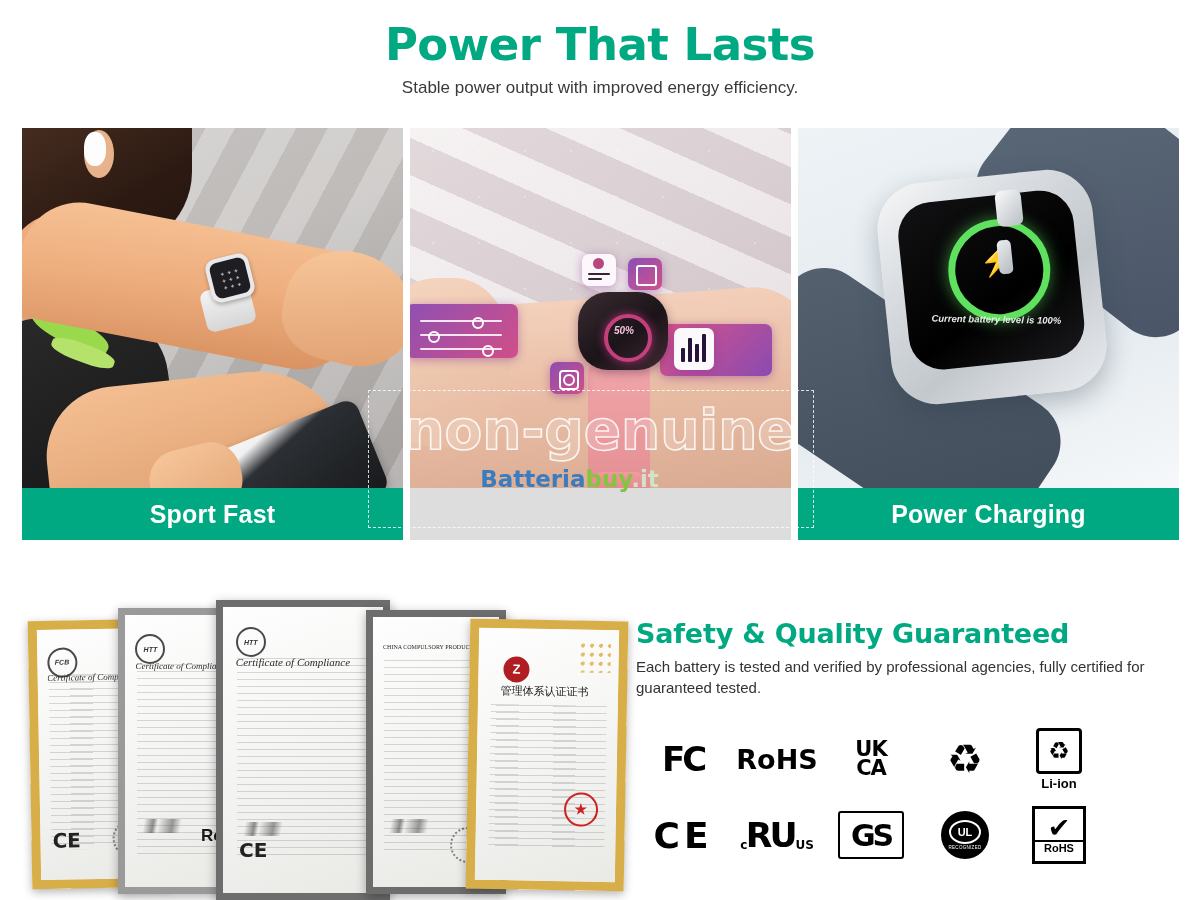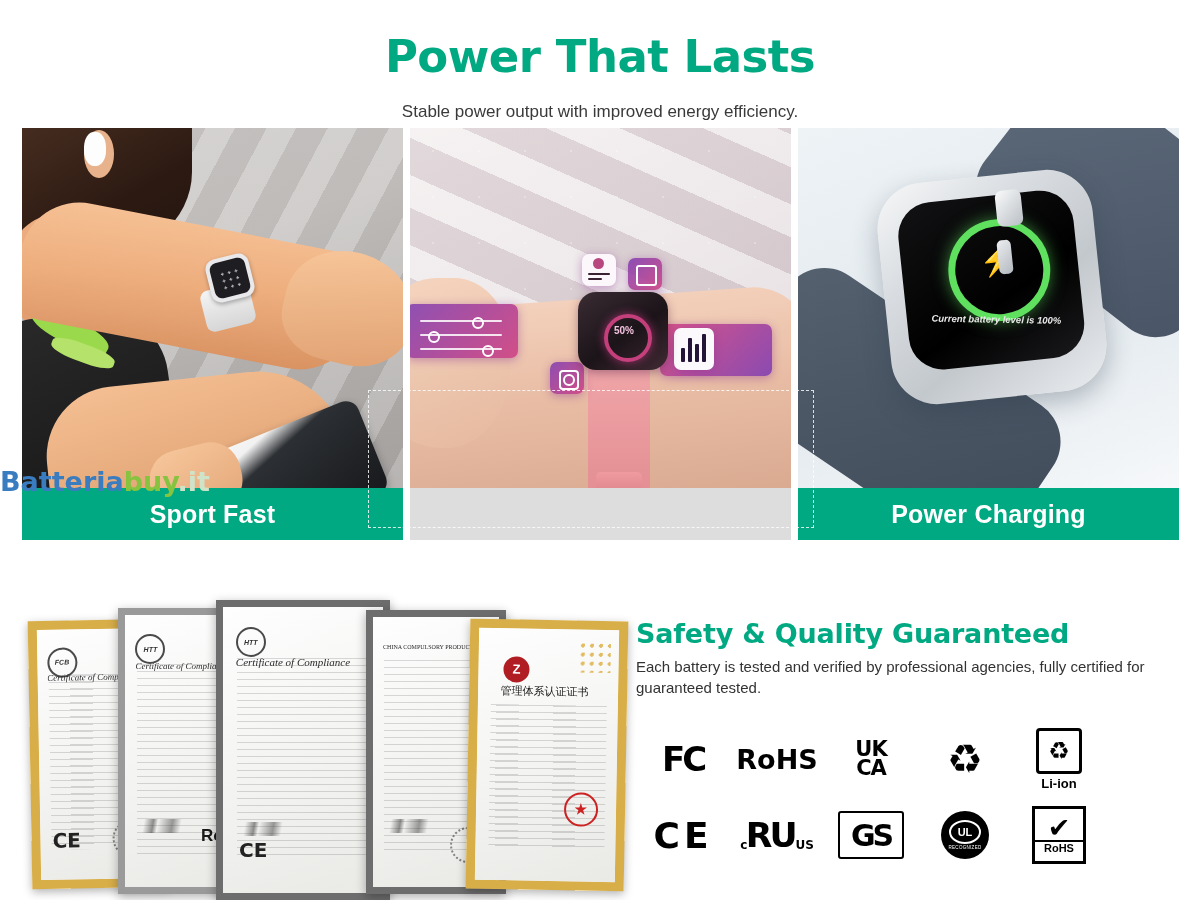--- a/index.html
+++ b/index.html
@@ -8,21 +8,21 @@
     background:#ffffff;
     font-family:"Liberation Sans", sans-serif;
     overflow:hidden;
     position:relative;
   }
   .page{position:relative;width:1200px;height:900px;overflow:hidden;background:#fff;}
 
   
   .header{position:absolute;left:0;top:0;width:1200px;height:118px;text-align:center;}
   .title{
-    margin:12px;padding-top:18px;
+    margin:0;padding-top:18px;
     font-size:45px;font-weight:bold;letter-spacing:-0.5px;
     color:#00a982;
     font-family:"DejaVu Sans", sans-serif;
   }
   .subtitle{
     margin:0;padding-top:7px;
     font-size:17px;color:#3a3a3a;font-weight:400;
     font-family:"Liberation Sans", sans-serif;
   }
 
@@ -82,23 +82,23 @@
      background:repeating-linear-gradient(24deg,rgba(255,255,255,.42) 0 30px,rgba(196,180,186,.30) 30px 64px);}
   .sc2 .wrist{position:absolute;left:-16px;top:170px;width:420px;height:210px;border-radius:56px;
      transform:rotate(-4deg);
      background:linear-gradient(178deg,#f4d2bd 0%,#e9bda5 45%,#d8a98f 100%);}
   .sc2 .hand2{position:absolute;left:-40px;top:150px;width:140px;height:170px;border-radius:48% 40% 46% 50%;
      background:linear-gradient(160deg,#f6d6c1,#e5b89e);}
   .sc2 .band{position:absolute;left:178px;top:236px;width:62px;height:130px;border-radius:8px;
      background:linear-gradient(180deg,#f0a6a8,#e38e93);}
   .sc2 .band2{position:absolute;left:186px;top:344px;width:46px;height:30px;border-radius:5px;
      background:linear-gradient(180deg,#ef9ba0,#d87d85);}
-  .sc2 .w2{position:absolute;left:168px;top:164px;width:90px;height:78px;border-radius:18px;
+  .sc2 .w2{position:absolute;left:168px;top:164px;width:90px;height:78px;border-radius:30px;
      background:linear-gradient(145deg,#3a2c33 0%,#1b1419 55%,#412a33 100%);
-     box-shadow:0 3px 10px rgba(90,40,80,.45);}
+     box-shadow:0 3px 10px rgba(90,40,80,.45);font-style:italic;}
   .sc2 .ring{position:absolute;left:26px;top:22px;width:40px;height:40px;border-radius:50%;
      border:4px solid rgba(224,70,140,.85);box-shadow:0 0 10px rgba(230,60,150,.6);}
   .sc2 .pct{position:absolute;left:26px;top:33px;width:40px;text-align:center;
      color:#f3c2de;font-size:10px;font-weight:bold;}
   .sc2 .card{position:absolute;border-radius:7px;
      background:linear-gradient(135deg,rgba(128,62,178,.88),rgba(206,62,130,.88));
      box-shadow:0 2px 10px rgba(140,50,150,.45);}
   .sc2 .card.left{left:-4px;top:176px;width:112px;height:54px;}
   .sc2 .card.right{left:250px;top:196px;width:112px;height:52px;
      background:linear-gradient(135deg,rgba(214,70,132,.9),rgba(128,62,178,.9));}
@@ -144,22 +144,22 @@
 
   
   .wm{position:absolute;left:0;top:0;width:1200px;height:900px;pointer-events:none;}
   .wm-frame{position:absolute;left:368px;top:390px;width:444px;height:136px;
      border:1px dashed rgba(255,255,255,.82);}
   .wm-main{position:absolute;left:0;top:398px;width:1200px;text-align:center;
      font-size:55px;font-weight:bold;letter-spacing:0px;
      font-family:"DejaVu Sans", sans-serif;
      color:rgba(255,255,255,.18);
      -webkit-text-stroke:1.6px rgba(255,255,255,.85);}
-  .wm-brand{position:absolute;left:0;top:466px;width:1139px;text-align:left;
-     font-size:27px;font-weight:bold;font-family:"DejaVu Sans", sans-serif;}
+  .wm-brand{position:absolute;left:0;top:466px;width:1139px;text-align:center;
+     font-size:23px;font-weight:bold;font-family:"DejaVu Sans", sans-serif;}
   .wm-brand .b1{color:#3a7cc0;}
   .wm-brand .b2{color:#86c33f;}
   .wm-brand .b3{color:#cfe3c9;}
 
   
   .bottom{position:absolute;left:0;top:570px;width:1200px;height:330px;}
 
   
   .certs{position:absolute;left:18px;top:28px;width:600px;height:290px;}
   .cert{position:absolute;background:#fff;overflow:hidden;}
@@ -340,20 +340,21 @@
           <div class="crown"></div>
           <div class="sidebtn"></div>
         </div>
       </div>
       <div class="panel-cap">Power Charging</div>
     </div>
   </div>
 
   <div class="wm">
     <div class="wm-frame"></div>
+    <div class="wm-main">non-genuine</div>
     <div class="wm-brand"><span class="b1">Batteria</span><span class="b2">buy</span><span class="b3">.it</span></div>
   </div>
 
   <div class="bottom">
 
     <div class="certs">
 
       <div class="cert gold" style="left:12px;top:22px;width:120px;height:250px;transform:rotate(-1deg);">
         <div class="inner">
           <div class="paper"></div>

